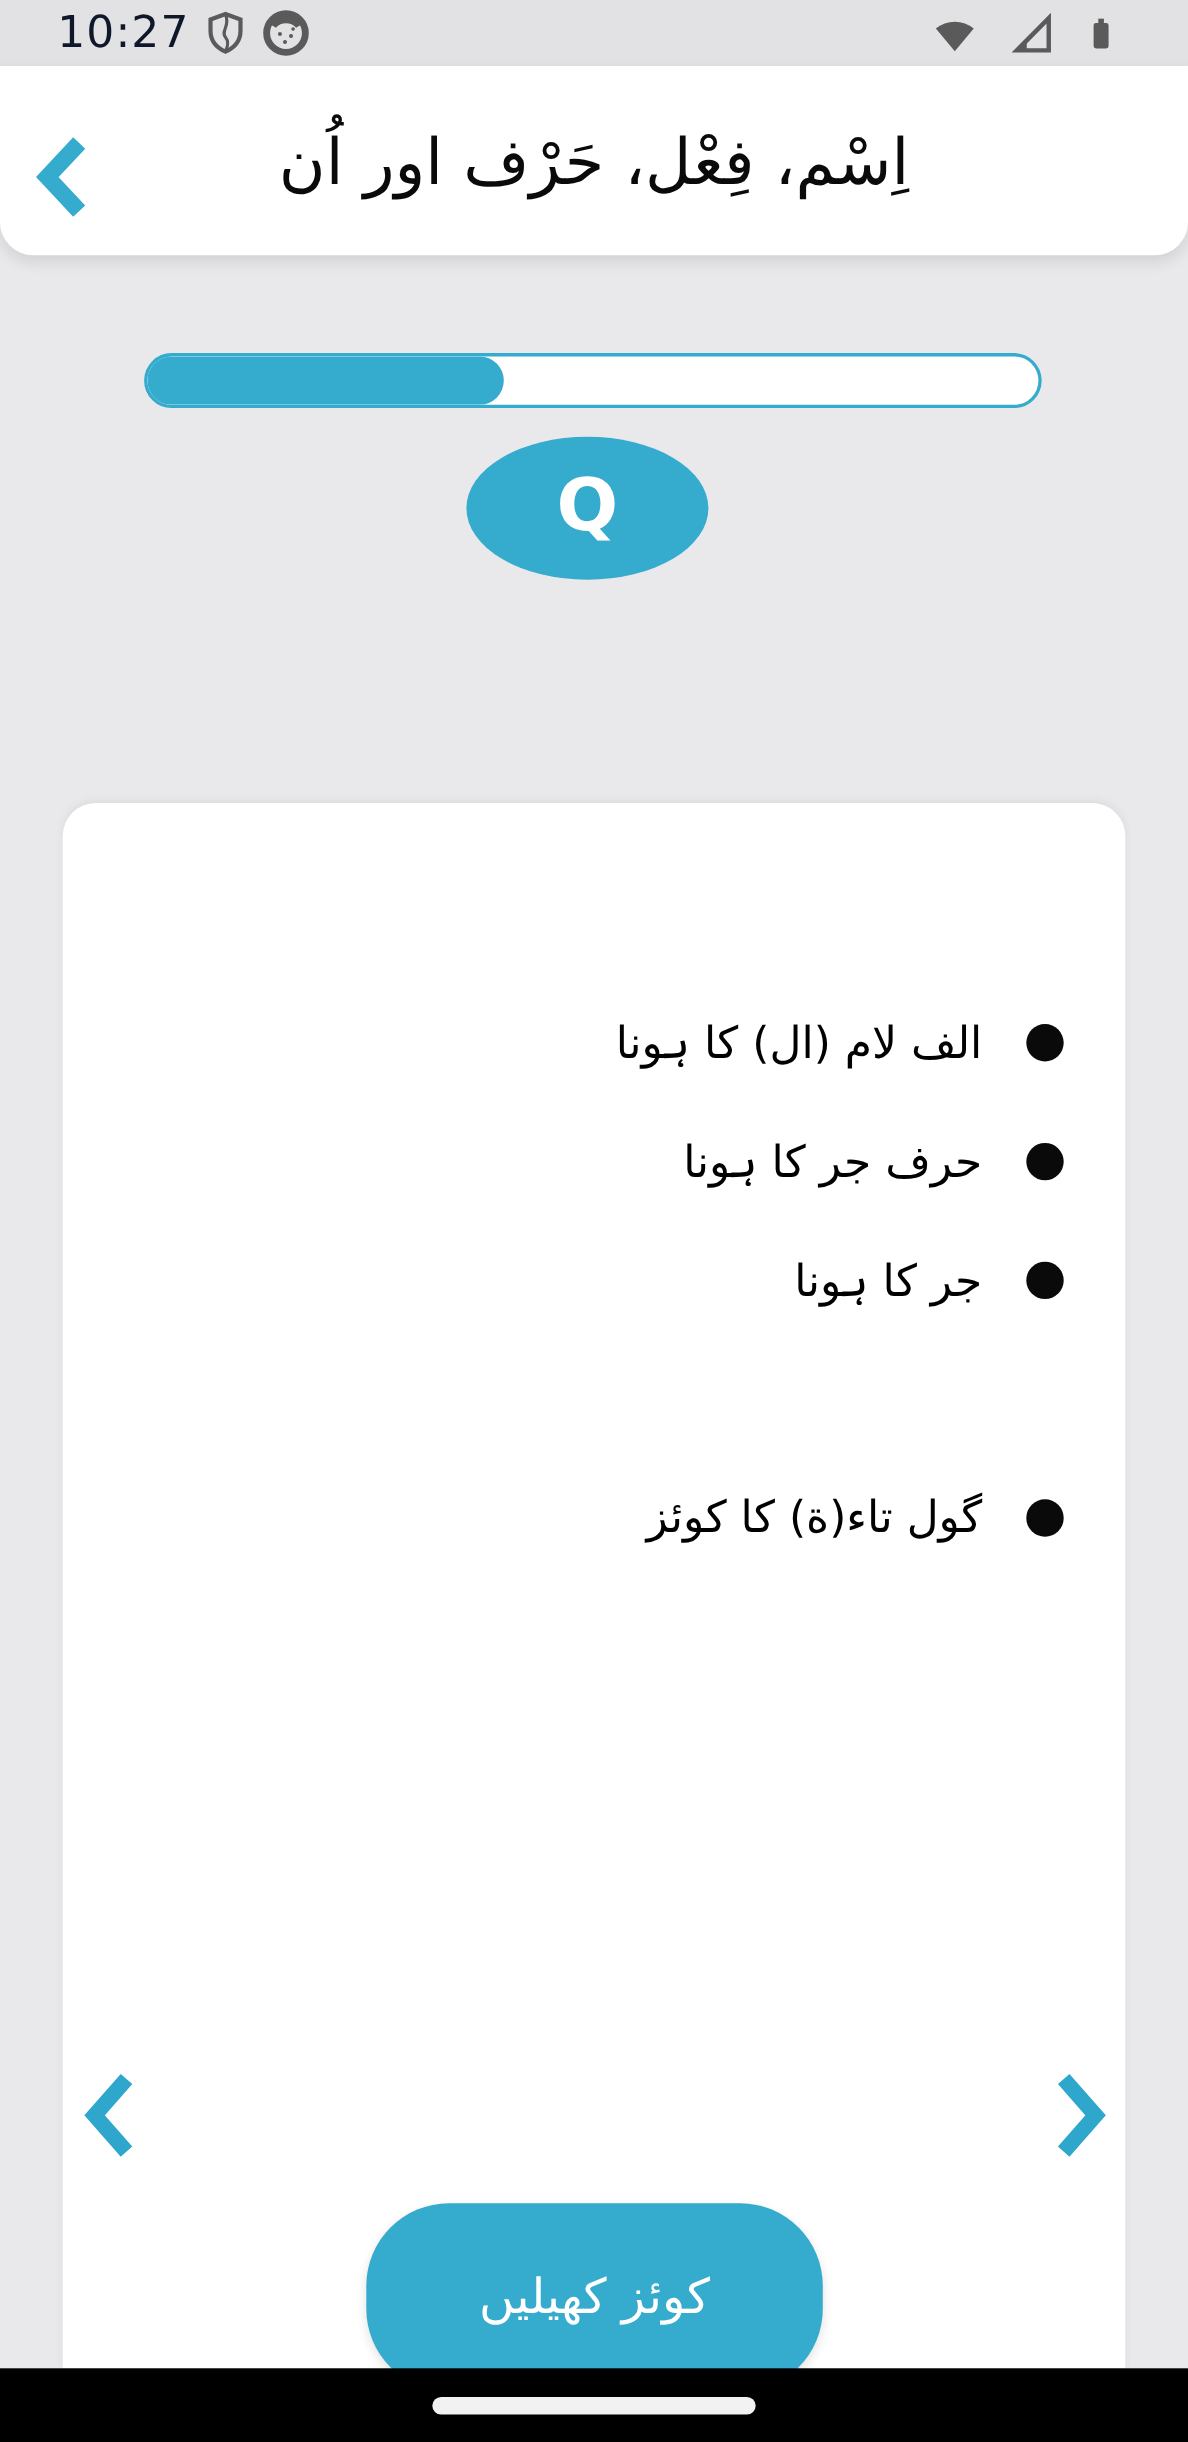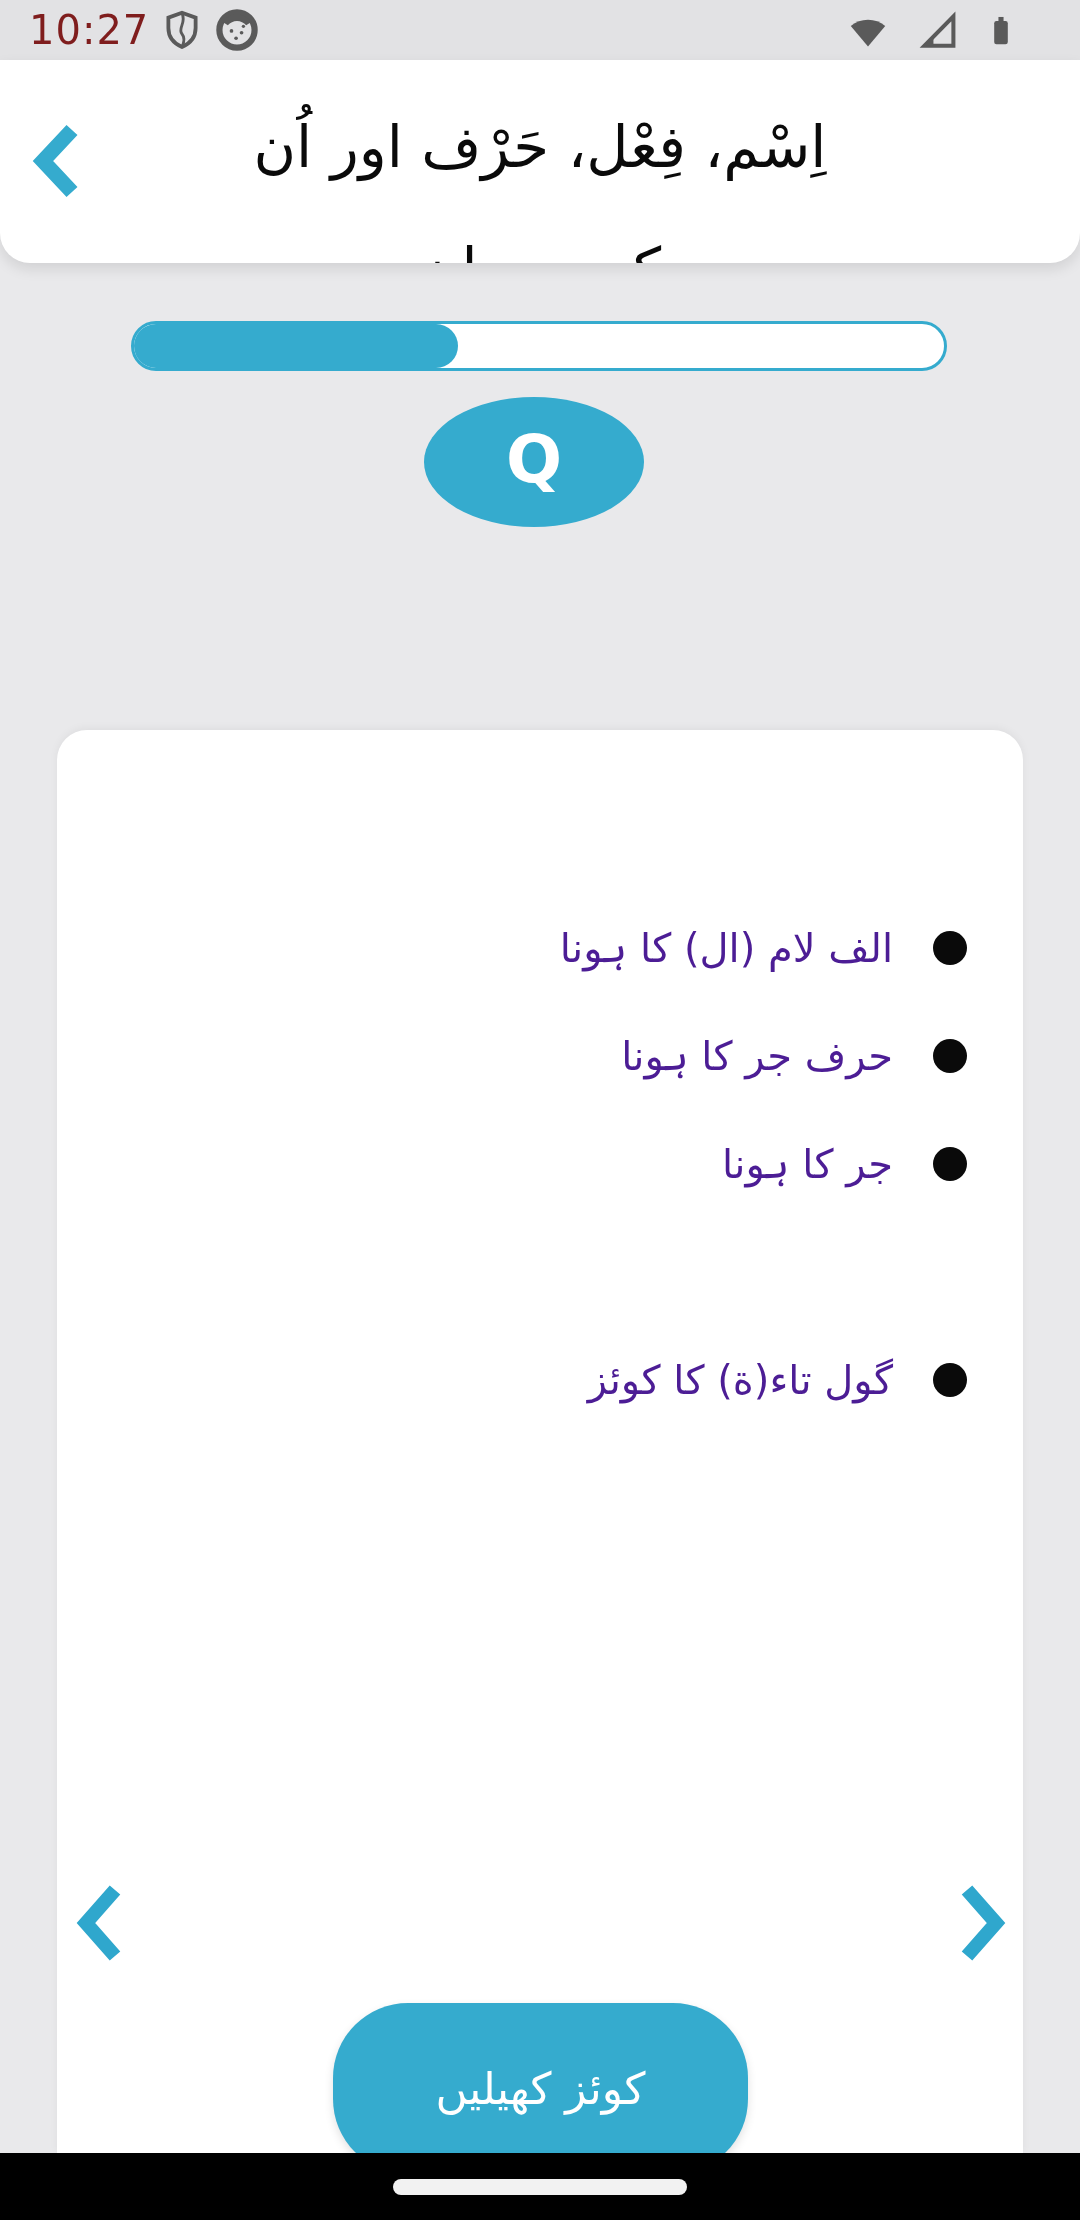--- a/index.html
+++ b/index.html
@@ -1,25 +1,25 @@
 <!DOCTYPE html>
 <html style="--accent: #35abce; --accent-dark: #2fa7cd; --dot-inactive: #a6d7e7; --status-icon: #5a5a5a; --page-bg: #e9e9eb; --statusbar-bg: #e2e2e4; --navbar-bg: #000000;"><head>
 <meta charset="utf-8">
 <style>
   html,body{margin:0;padding:0;background:#555;}
   .screen{position:relative;width:1080px;height:2220px;margin:0 auto;overflow:hidden;
     background:var(--page-bg,#e9e9eb);font-family:"DejaVu Sans",sans-serif;}
   
   .status-bar{position:absolute;left:0;top:0;width:1080px;height:60px;
     background:var(--statusbar-bg,#e2e2e4);display:flex;align-items:center;}
-  .sb-time{margin-left:29px;font-size:40px;color:#7f1d1d;letter-spacing:1px;}
+  .sb-time{margin-left:52px;font-size:40px;color:#0f172a;letter-spacing:1px;}
   .sb-icon{display:inline-block;margin-left:14px;line-height:0;}
   .sb-right{margin-left:auto;display:flex;align-items:center;margin-right:62px;gap:10px;line-height:0;}
   
-  .header-card{position:absolute;left:0;top:60px;width:1080px;height:203px;background:#fff;
+  .header-card{position:absolute;left:0;top:60px;width:1080px;height:172px;background:#fff;
     border-radius:0 0 30px 30px;box-shadow:0 6px 14px rgba(0,0,0,.10);overflow:hidden;}
   .back-button{position:absolute;left:30px;top:64px;width:50px;height:74px;cursor:pointer;line-height:0;}
   .header-title{position:absolute;left:0;right:0;top:26px;text-align:center;direction:rtl;
     color:#0a0a0a;font-size:58px;line-height:122px;font-family:"DejaVu Sans",sans-serif;}
   
   .progress-bar{position:absolute;left:131px;top:321px;width:816px;height:50px;background:#fff;
     border:3px solid var(--accent,#35abce);border-radius:28px;box-sizing:border-box;overflow:hidden;}
   .progress-fill{height:100%;width:40%;background:var(--accent,#35abce);border-radius:0 22px 22px 0;}
   
   .heading-card{position:absolute;left:57px;top:443px;width:966px;height:280px;background:#fff;
@@ -27,21 +27,21 @@
   .lesson-heading{position:absolute;right:72px;top:118px;direction:rtl;color:#0a0a0a;font-size:48px;}
   .search-badge{position:absolute;left:424px;top:397px;width:220px;height:130px;border-radius:50%;
     background:var(--accent,#35abce);display:flex;align-items:center;justify-content:center;cursor:pointer;}
   .search-badge span{color:#fff;font-size:66px;font-weight:bold;font-family:"DejaVu Sans",sans-serif;margin-top:-6px;}
   
   .body-card{position:absolute;left:57px;top:730px;width:966px;height:1423px;background:#fff;
     border-radius:30px 30px 0 0;box-shadow:0 -2px 8px rgba(0,0,0,.05);}
   .list-item{position:absolute;right:56px;height:108px;display:flex;align-items:center;
     flex-direction:row;direction:rtl;gap:40px;}
   .bullet-dot{width:34px;height:34px;border-radius:50%;background:#0a0a0a;flex:0 0 auto;}
-  .item-text{direction:rtl;color:#4c1d95;font-size:40px;white-space:nowrap;}
+  .item-text{direction:rtl;color:#000000;font-size:40px;white-space:nowrap;}
   .li-0{top:164px;} .li-1{top:272px;} .li-2{top:380px;} .li-3{top:488px;} .li-4{top:596px;}
   .page-chevron{position:absolute;top:1153px;width:50px;height:80px;cursor:pointer;line-height:0;}
   .chev-left{left:16px;} .chev-right{right:14px;transform:scaleX(-1);}
   
   .quiz-button{position:absolute;left:276px;top:1273px;width:415px;height:171px;border-radius:75px;
     background:var(--accent,#35abce);display:flex;align-items:center;justify-content:center;
     cursor:pointer;box-shadow:0 4px 10px rgba(0,0,0,.12);}
   .quiz-button span{color:#fff;font-size:44px;direction:rtl;}
   
   .nav-bar{position:absolute;left:0;top:2153px;width:1080px;height:67px;background:var(--navbar-bg,#000);}

